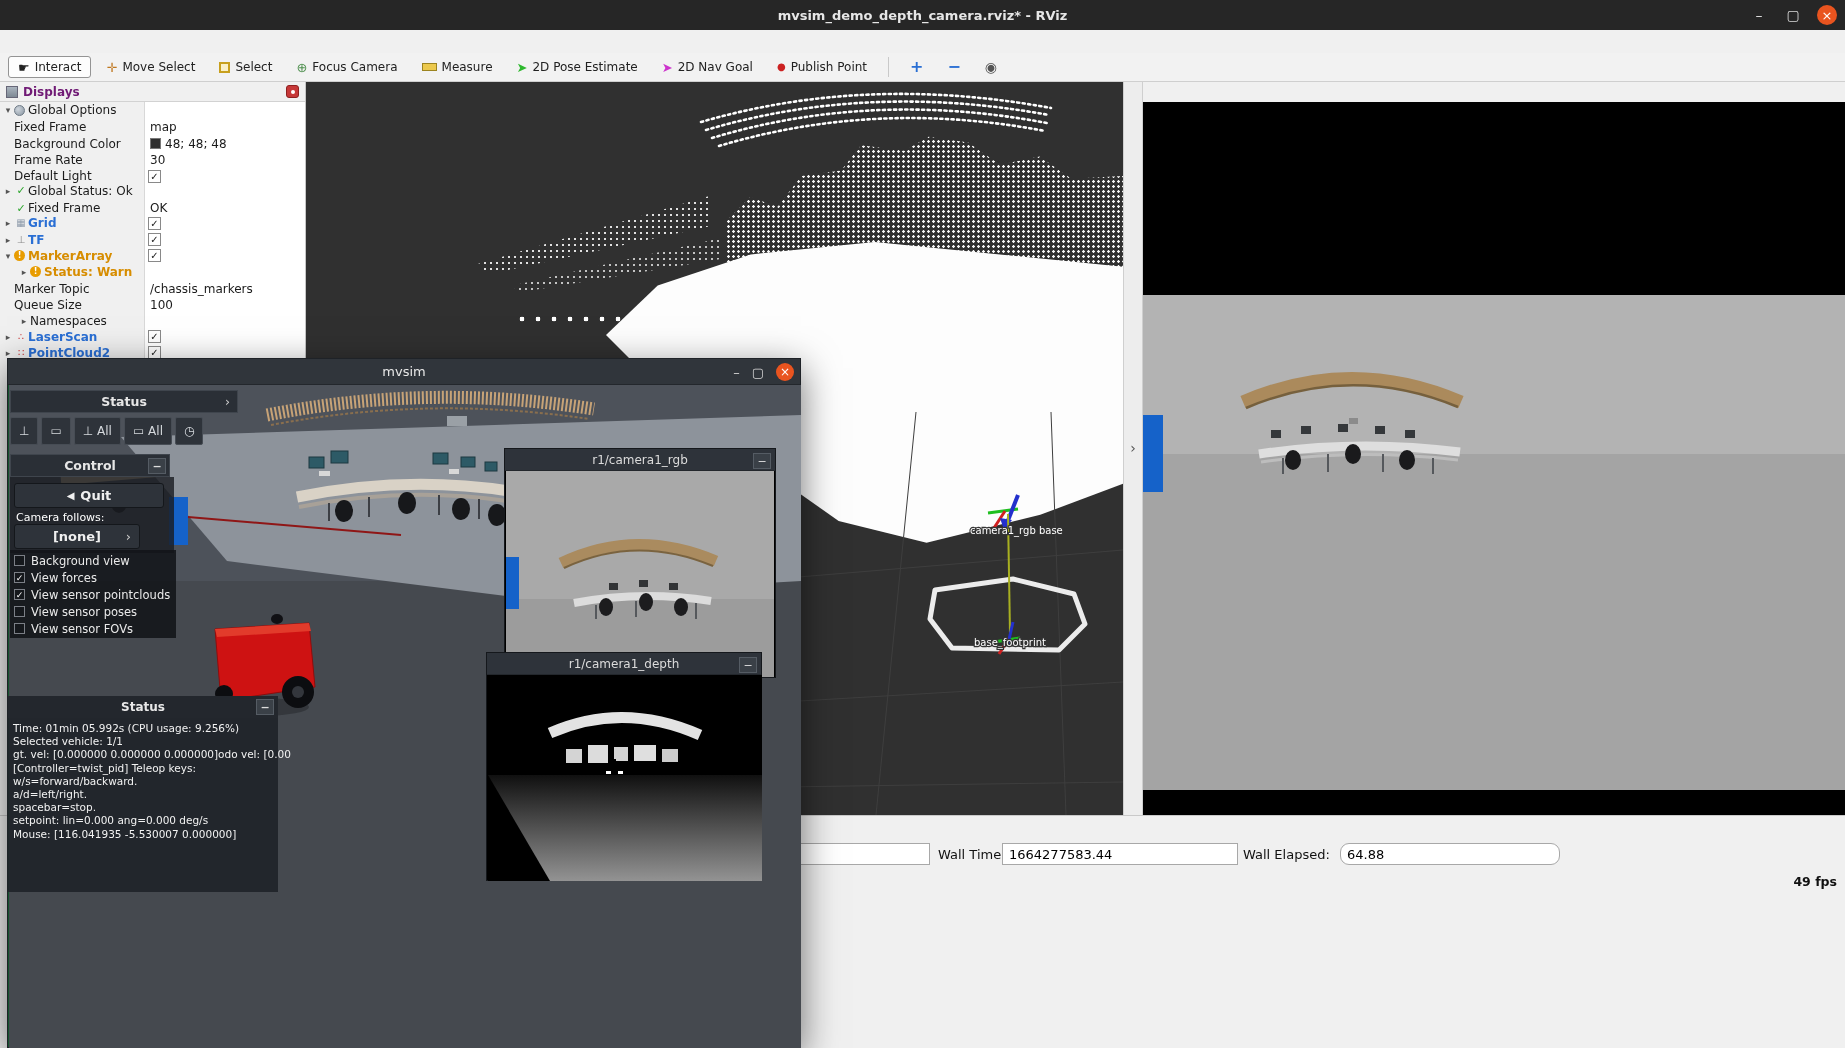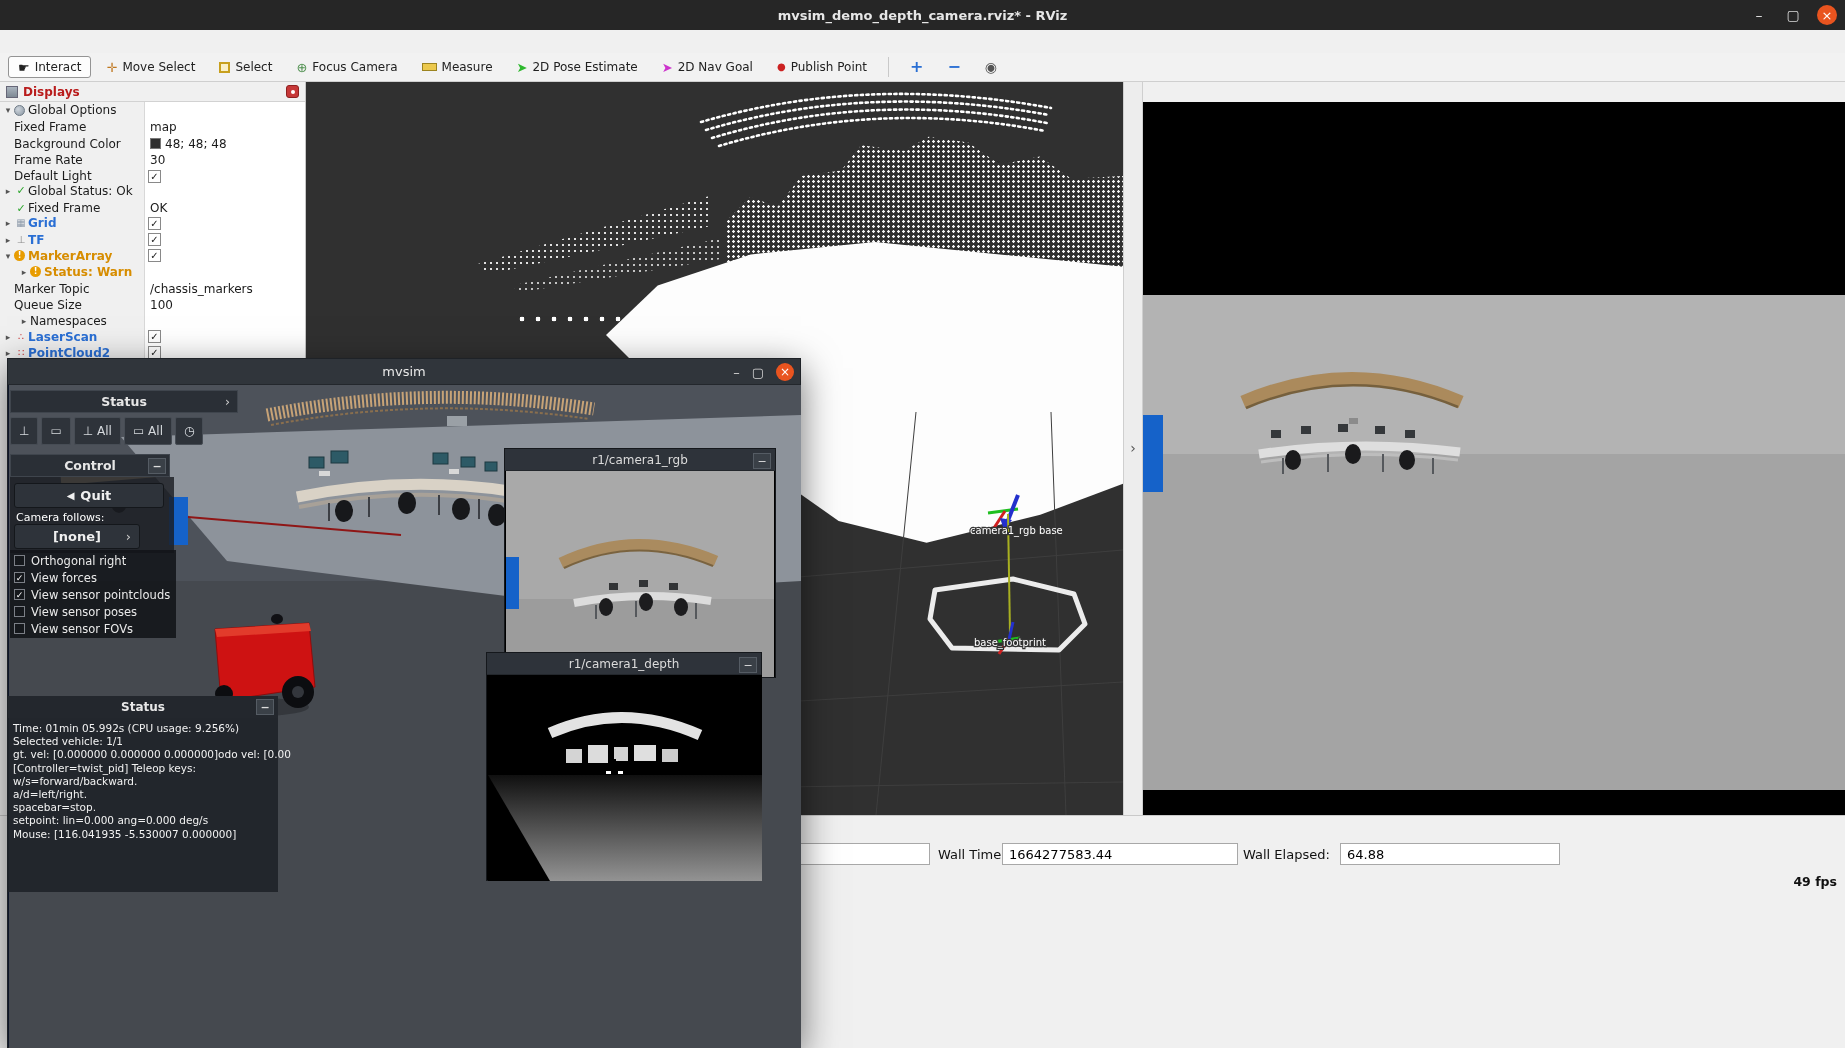--- a/index.html
+++ b/index.html
@@ -26,21 +26,21 @@
              font-size:12px; color:#222; }
   .tool { display:flex; align-items:center; gap:5px; padding:3px 9px; border-radius:3px; }
   .tool.pressed { background:#fdfdfd; border:1px solid #949494; }
   .ticn { font-size:13px; line-height:1; }
   .selbox { width:11px; height:11px; border:2px dashed #c8a01e; background:#faf0c8; display:inline-block; }
   .ruler { width:15px; height:8px; background:#ecc94d; border:1px solid #9c8420; display:inline-block; }
   .vsep { width:1px; height:20px; background:#c9c9c9; margin:0 6px; }
 
   
   .displays { position:absolute; left:0; top:82px; width:306px; height:733px; background:#f0f0f0; border-right:1px solid #c6c6c6; }
-  .phead { height:20px; display:flex; align-items:center; padding:0 6px; border-bottom:1px solid #d2d2d2; font-size:12px; font-weight:bold; color:#b91c1c; gap:5px; }
+  .phead { height:20px; display:flex; align-items:center; padding:0 6px; border-bottom:1px solid #d2d2d2; font-size:12px; font-weight:bold; color:#701a75; gap:5px; }
   .phead .sp { flex:1; }
   .redbtn { width:13px; height:13px; background:#c63838; border:1px solid #8e2020; border-radius:3px; position:relative; }
   .redbtn::after { content:""; position:absolute; left:4px; top:4px; width:4px; height:4px; background:#fff; border-radius:50%; }
   .picn { width:12px; height:12px; background:linear-gradient(#aab4be,#7e8994); border:1px solid #667; display:inline-block; }
   .tree { position:absolute; left:0; top:20px; right:0; bottom:0; font-size:12px; color:#1b1b1b; }
   .valbg { position:absolute; left:144px; top:0; right:0; bottom:0; background:#fff; border-left:1px solid #d8d8d8; }
   .trow { position:relative; height:16.2px; display:flex; align-items:center; }
   .exp { width:12px; color:#555; font-size:9px; text-align:center; flex:0 0 12px; }
   .tic { width:14px; flex:0 0 14px; text-align:center; font-size:10px; line-height:12px; }
   .warnic { width:11px; height:11px; border-radius:50%; background:#e89c00; color:#fff; font-size:8px; font-weight:bold;
@@ -73,21 +73,21 @@
   .iwall { position:absolute; left:0; top:193px; width:702px; height:159px; background:#b3b3b3; }
   .ifloor { position:absolute; left:0; top:352px; width:702px; height:336px; background:#a4a4a4; }
 
   
   .btm { position:absolute; left:0; top:815px; width:1845px; height:233px; background:#f0f0f0; border-top:1px solid #c9c9c9; }
   .btm input { position:absolute; height:22px; border:1px solid #a8a8a8; background:#fff; font-size:13px; padding:0 6px; font-family:"DejaVu Sans",sans-serif; }
   .blab { position:absolute; font-size:13px; color:#111; top:31px; }
   .fps { position:absolute; right:8px; top:58px; font-size:12.5px; color:#111; font-weight:bold; }
 
   
-  .mvsim { position:absolute; left:7px; top:358px; width:794px; height:690px; background:#0f172a;
+  .mvsim { position:absolute; left:7px; top:358px; width:794px; height:690px; background:#14532d;
            border:1px solid #1e2227; box-shadow:0 10px 35px rgba(0,0,0,.55); }
   .mtitle { position:absolute; left:0; top:0; width:100%; height:26px; background:#30353b; display:flex; align-items:center; justify-content:center; border-bottom:1px solid #23272c; }
   .mtitle .t { color:#e8e8e8; font-size:13px; }
   .mbtns { position:absolute; right:6px; top:0; height:26px; display:flex; align-items:center; gap:12px; }
   .mbtn { color:#d5d5d5; font-size:13px; }
   .mbtn.close { width:18px; height:18px; background:#e9541f; border-radius:50%; color:#fff; display:flex; align-items:center; justify-content:center; font-size:12px; }
   .scene { position:absolute; left:1px; top:26px; width:792px; height:663px; overflow:hidden; }
 
   .ovl-head { position:absolute; background:#2a2f36; border:1px solid #3f454d; color:#e6e6e6;
               font-size:12.5px; font-weight:bold; display:flex; align-items:center; justify-content:center; }
@@ -358,21 +358,21 @@
         </g>
       </svg>
     </div>
   </div>
 
   <div class="btm">
     <input style="left: 750px; top: 27px; width: 180px;" value="">
     <span class="blab" style="left:938px;">Wall Time:</span>
     <input style="left: 1002px; top: 27px; width: 236px;" value="1664277583.44">
     <span class="blab" style="left:1243px;">Wall Elapsed:</span>
-    <input style="left: 1340px; top: 27px; width: 220px;" value="64.88">
+    <input style="left: 1340px; top: 27px; width: 220px; border-radius: 9px;" value="64.88">
 
     <span class="fps">49 fps</span>
   </div>
 
   <div class="mvsim">
     <div class="mtitle">
       <span class="t">mvsim</span>
       <div class="mbtns">
         <span class="mbtn">–</span>
         <span class="mbtn">▢</span>
@@ -450,21 +450,21 @@
       <span>Quit</span>
     </div>
     <span class="camfol">Camera follows:</span>
     <div class="dkbtn" style="left:6px;top:165px;width:126px;height:25px;">
       <span>[none]</span>
       <span style="position:absolute;right:8px;font-weight:normal;color:#ccc">›</span>
     </div>
     <div class="optbox">
       <div class="optrow">
         <span class="ocb"></span>
-        <span>Orthogonal right</span>
+        <span>Background view</span>
       </div>
       <div class="optrow">
         <span class="ocb">✓</span>
         <span>View forces</span>
       </div>
       <div class="optrow">
         <span class="ocb">✓</span>
         <span>View sensor pointclouds</span>
       </div>
       <div class="optrow">

